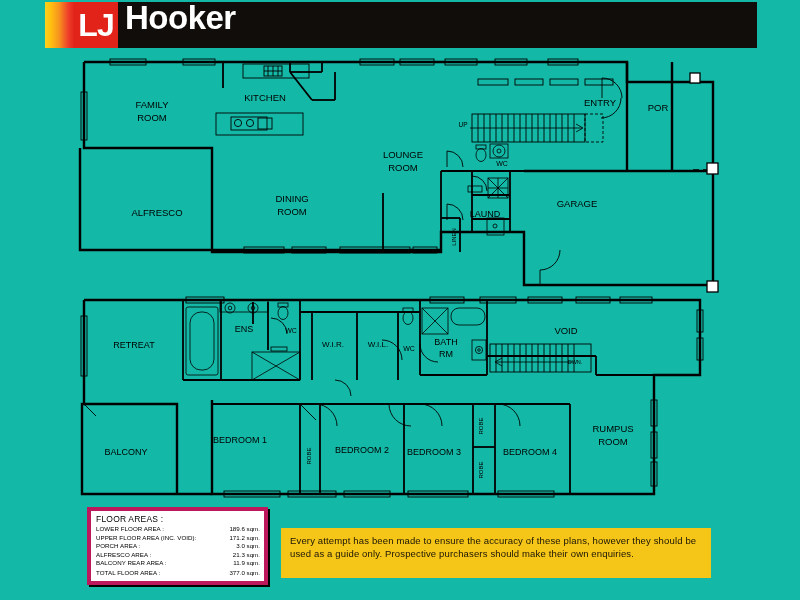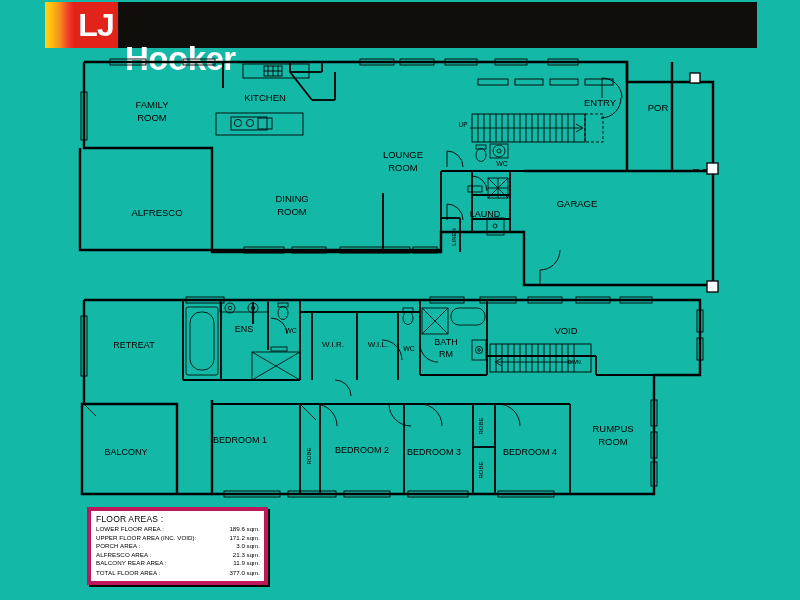--- a/index.html
+++ b/index.html
@@ -30,21 +30,20 @@
     position:absolute;left:29px;top:0;width:44px;height:46px;
     color:#ffffff;font-size:32px;font-weight:bold;
     display:flex;align-items:center;justify-content:center;
     letter-spacing:-1px;font-family:"Liberation Sans", sans-serif;
   }
   .logo-word{
     position:absolute;left:80px;top:0;height:32px;
     color:#ffffff;font-size:33px;font-weight:bold;
     display:flex;align-items:center;
     letter-spacing:-0.5px;
-    margin-top:41px;
   }
 
   
   .plan-canvas{position:absolute;left:0;top:0;width:800px;height:600px;}
 
   
   .areas-box{
     position:absolute;left:87px;top:507px;width:173px;height:70px;
     border:4px solid #be185d;background:#fff;
     box-shadow:2px 2px 0 #000;
@@ -435,14 +434,17 @@
         <span class="area-lbl">BALCONY REAR AREA :</span>
         <span class="area-val">11.9 sqm.</span>
       </div>
       <div class="area-row gap">
         <span class="area-lbl">TOTAL FLOOR AREA :</span>
         <span class="area-val">377.0 sqm.</span>
       </div>
     </div>
   </div>
 
+  <div class="disclaimer">
+    <p>Every attempt has been made to ensure the accuracy of these plans, however they should be used as a guide only.  Prospective purchasers should make their own enquiries.</p>
+  </div>
 
 </div>
 
 </body></html>

